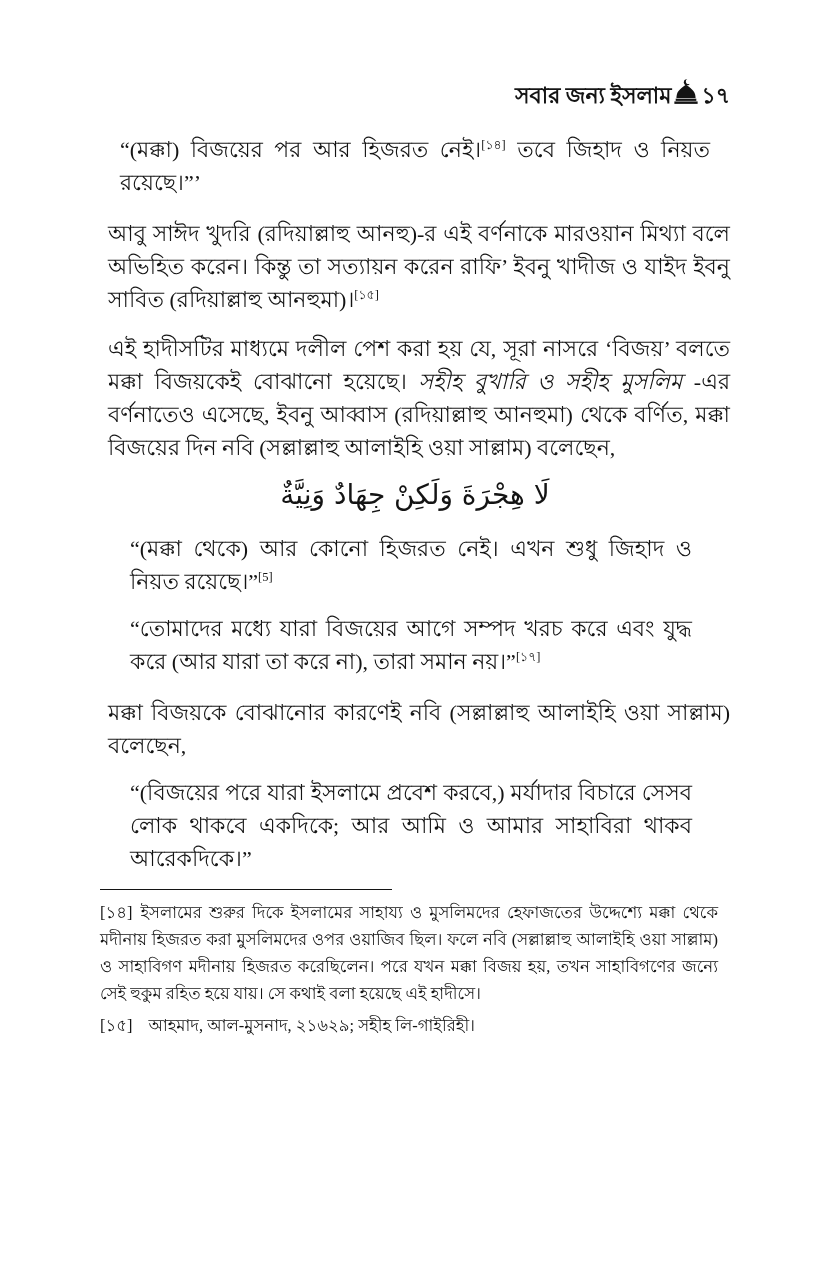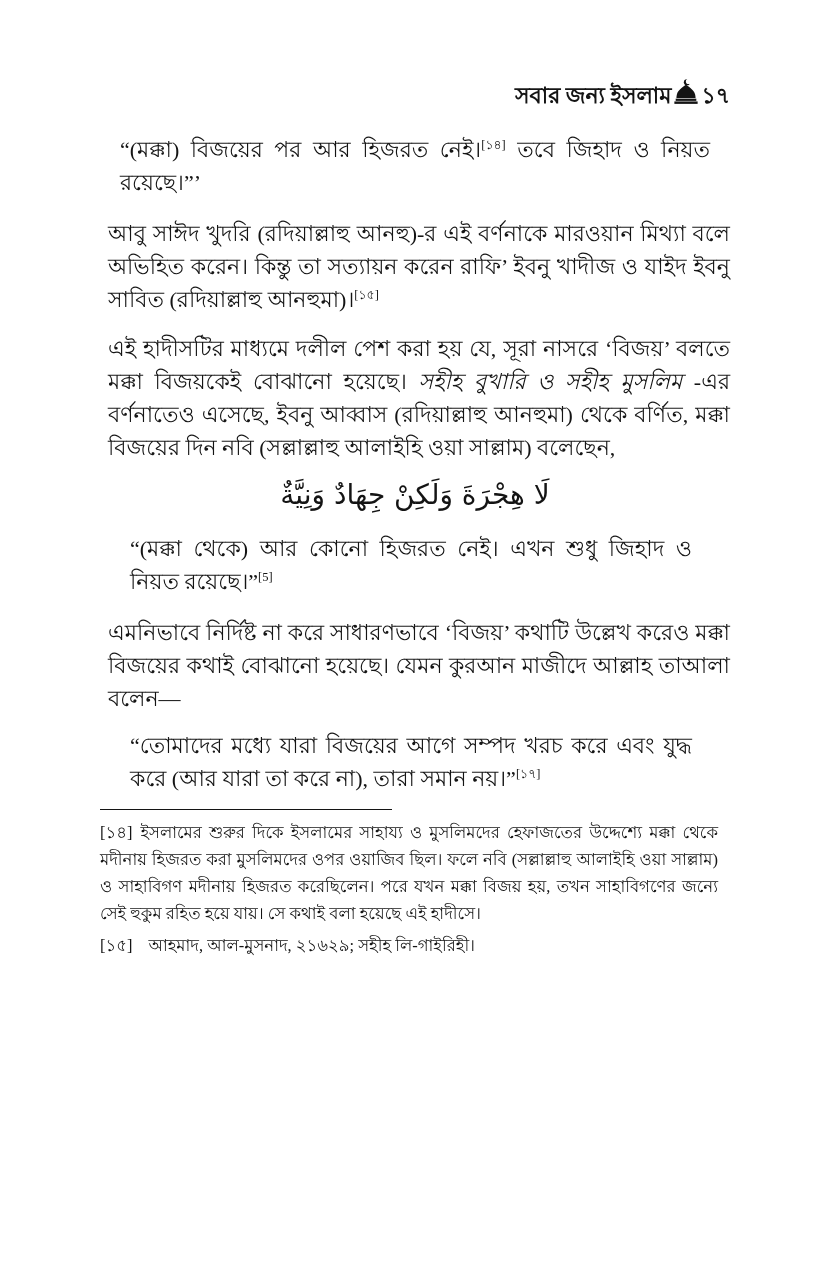--- a/index.html
+++ b/index.html
@@ -107,29 +107,30 @@
     <p class="para">
       <span>এই হাদীসটির মাধ্যমে দলীল পেশ করা হয় যে, সূরা নাসরে ‘বিজয়’ বলতে মক্কা বিজয়কেই বোঝানো হয়েছে। </span><span class="italic">সহীহ বুখারি ও সহীহ মুসলিম</span><span> -এর বর্ণনাতেও এসেছে, ইবনু আব্বাস (রদিয়াল্লাহু আনহুমা) থেকে বর্ণিত, মক্কা বিজয়ের দিন নবি (সল্লাল্লাহু আলাইহি ওয়া সাল্লাম) বলেছেন,</span>
     </p>
 
     <div class="arabic">لَا هِجْرَةَ وَلَكِنْ جِهَادٌ وَنِيَّةٌ</div>
 
     <div class="quote">
       <span>“(মক্কা থেকে) আর কোনো হিজরত নেই। এখন শুধু জিহাদ ও নিয়ত রয়েছে।”</span><sup class="fnref">[5]</sup>
     </div>
 
-    <p class="para first-after-quote">এমনিভাবে নির্দিষ্ট না করে সাধারণভাবে ‘বিজয়’ কথাটি উল্লেখ করেও মক্কা বিজয়ের কথাই বোঝানো হয়েছে। যেমন কুরআন মাজীদে আল্লাহ তাআলা বলেন—</p>
 
 
     <div class="quote">
       <span>“তোমাদের মধ্যে যারা বিজয়ের আগে সম্পদ খরচ করে এবং যুদ্ধ করে (আর যারা তা করে না), তারা সমান নয়।”</span><sup class="fnref">[১৭]</sup>
     </div>
 
+    <p class="para first-after-quote">মক্কা বিজয়কে বোঝানোর কারণেই নবি (সল্লাল্লাহু আলাইহি ওয়া সাল্লাম) বলেছেন,</p>
 
 
+    <div class="quote">“(বিজয়ের পরে যারা ইসলামে প্রবেশ করবে,) মর্যাদার বিচারে সেসব লোক থাকবে একদিকে; আর আমি ও আমার সাহাবিরা থাকব আরেকদিকে।”</div>
 
   </div>
 
   <hr class="footnote-sep">
 
   <div class="footnotes">
     <div class="footnote fn-long">
       <span class="fn-marker">[১৪]</span><span>ইসলামের শুরুর দিকে ইসলামের সাহায্য ও মুসলিমদের হেফাজতের উদ্দেশ্যে মক্কা থেকে মদীনায় হিজরত করা মুসলিমদের ওপর ওয়াজিব ছিল। ফলে নবি (সল্লাল্লাহু আলাইহি ওয়া সাল্লাম) ও সাহাবিগণ মদীনায় হিজরত করেছিলেন। পরে যখন মক্কা বিজয় হয়, তখন সাহাবিগণের জন্যে সেই হুকুম রহিত হয়ে যায়। সে কথাই বলা হয়েছে এই হাদীসে।</span>
     </div>
     <div class="footnote fn-short">

